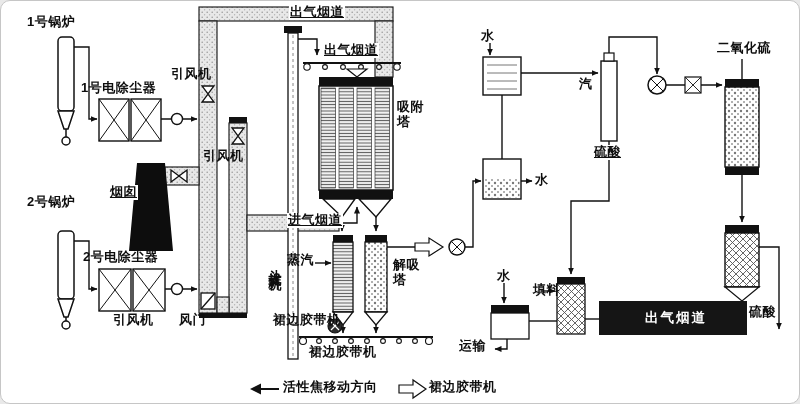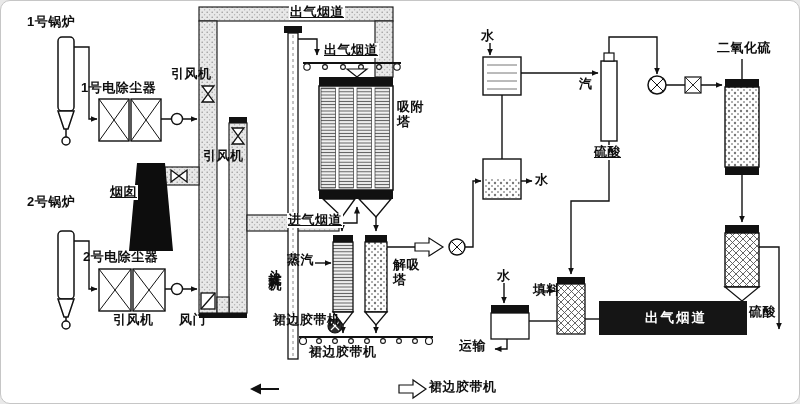--- a/index.html
+++ b/index.html
@@ -249,20 +249,21 @@
 <div class="lbl" style="left:178px;top:312px">风门</div>
 <div class="lbl wbg" style="left:288px;top:4px">出气烟道</div>
 <div class="lbl wbg" style="left:322px;top:42px">出气烟道</div>
 <div class="lbl wrap" style="left:396px;top:100px;width:30px">吸附塔</div>
 <div class="lbl wbg" style="left:286px;top:212px">进气烟道</div>
 <div class="lbl" style="left:286px;top:252px">蒸汽</div>
 <div class="lbl wrap" style="left:392px;top:258px;width:30px">解吸塔</div>
 <div class="lbl vert" style="left:266px;top:258px">斗式提升机</div>
 <div class="lbl" style="left:272px;top:312px">裙边胶带机</div>
 <div class="lbl" style="left:308px;top:344px">裙边胶带机</div>
+<div class="lbl" style="left:282px;top:379px">活性焦移动方向</div>
 <div class="lbl" style="left:428px;top:379px">裙边胶带机</div>
 <div class="lbl" style="left:480px;top:28px">水</div>
 <div class="lbl" style="left:578px;top:76px">汽</div>
 <div class="lbl wbg" style="left:592px;top:144px">硫酸</div>
 <div class="lbl" style="left:534px;top:172px">水</div>
 <div class="lbl" style="left:716px;top:40px">二氧化硫</div>
 <div class="lbl" style="left:496px;top:268px">水</div>
 <div class="lbl" style="left:532px;top:282px">填料</div>
 <div class="lbl onblack" style="left:644px;top:309px">出气烟道</div>
 <div class="lbl" style="left:748px;top:304px">硫酸</div>

